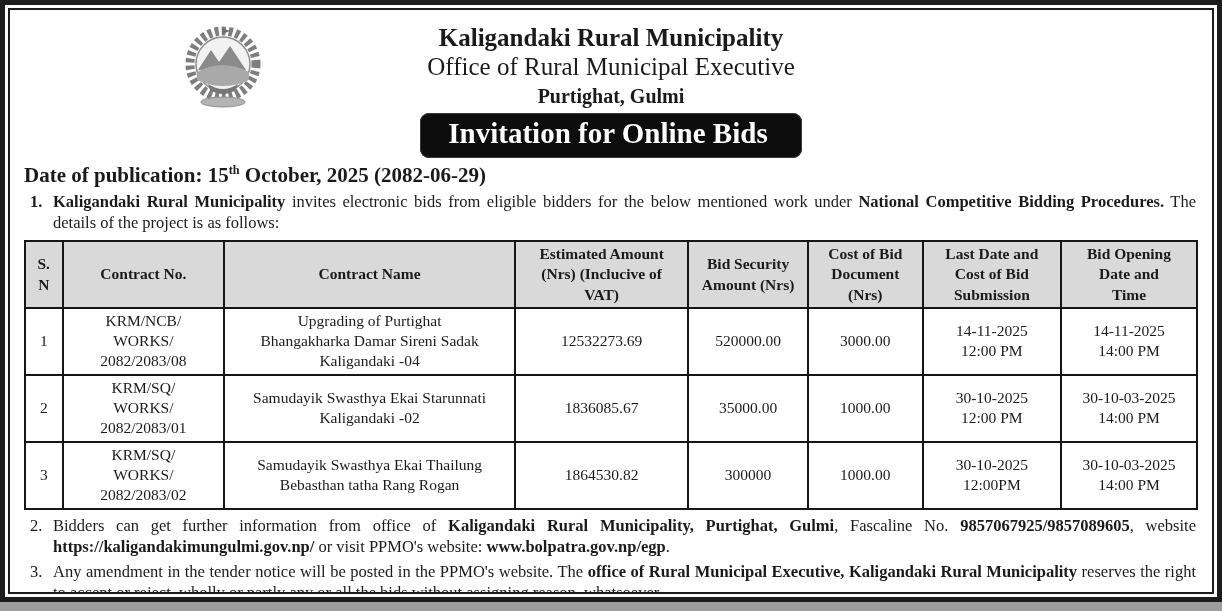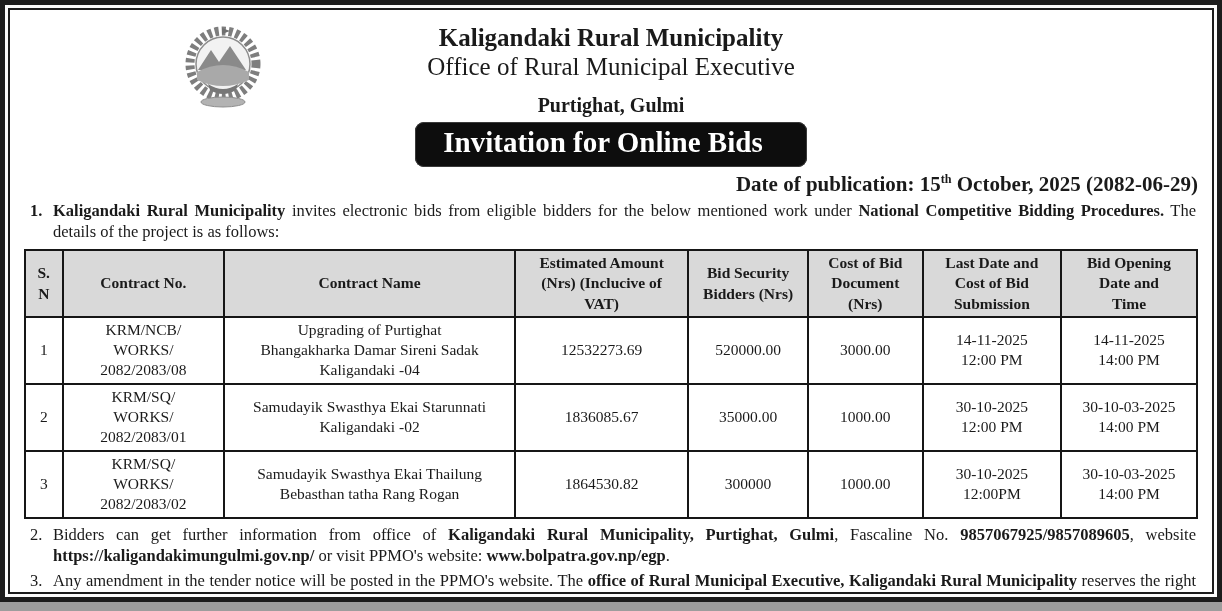--- a/index.html
+++ b/index.html
@@ -11,29 +11,29 @@
   }
   .page-inner{
     width:100%; height:100%; border:2px solid #1c1c1c; background:#ffffff;
     padding:6px 14px 4px 14px; position:relative; overflow:hidden;
   }
   
   .logo-wrap{ position:absolute; left:168px; top:8px; width:90px; height:96px; }
   .masthead{ text-align:center; padding-top:8px; }
   .org-name{ font-size:25px; font-weight:bold; line-height:1.15; }
   .office-name{ font-size:25px; font-weight:normal; line-height:1.15; }
-  .location{ font-size:20px; font-weight:bold; line-height:1.2; margin-top:11px; }
+  .location{ font-size:20px; font-weight:bold; line-height:1.2; margin-top:2px; }
   .banner-row{ text-align:center; margin-top:5px; }
   .invitation-banner{
     display:inline-block; background:#0d0d0d; color:#ffffff;
     font-size:29px; font-weight:bold; line-height:1.1;
-    padding:5px 44px 9px 28px; border-radius:9px;
+    padding:5px 34px 9px 28px; border-radius:9px;
     box-shadow:0 0 0 1px #3a3a3a inset;
   }
-  .pub-date{ text-align:right; font-size:21px; font-weight:bold; margin-top:5px; }
+  .pub-date{ text-align:left; font-size:21px; font-weight:bold; margin-top:5px; }
   .pub-date sup{ font-size:0.58em; vertical-align:super; }
   
   .num-para{ display:flex; font-size:16.5px; line-height:1.27; margin-top:4px; }
   .num-para .num{ width:23px; flex:0 0 23px; margin-left:6px; }
   .num-para .num.bold{ font-weight:bold; }
   .num-para .body{ flex:1; text-align:justify; padding-right:2px; }
   .b{ font-weight:bold; }
   
   table.bids{ width:100%; border-collapse:collapse; margin-top:6px; table-layout:fixed; }
   table.bids th, table.bids td{
@@ -97,21 +97,21 @@
       <thead>
         <tr>
           <th>S.
 N</th>
           <th>Contract No.</th>
           <th>Contract Name</th>
           <th>Estimated Amount
 (Nrs) (Inclucive of
 VAT)</th>
           <th>Bid Security
-Bidders (Nrs)</th>
+Amount (Nrs)</th>
           <th>Cost of Bid
 Document
 (Nrs)</th>
           <th>Last Date and
 Cost of Bid
 Submission</th>
           <th>Bid Opening
 Date and
 Time</th>
         </tr>

